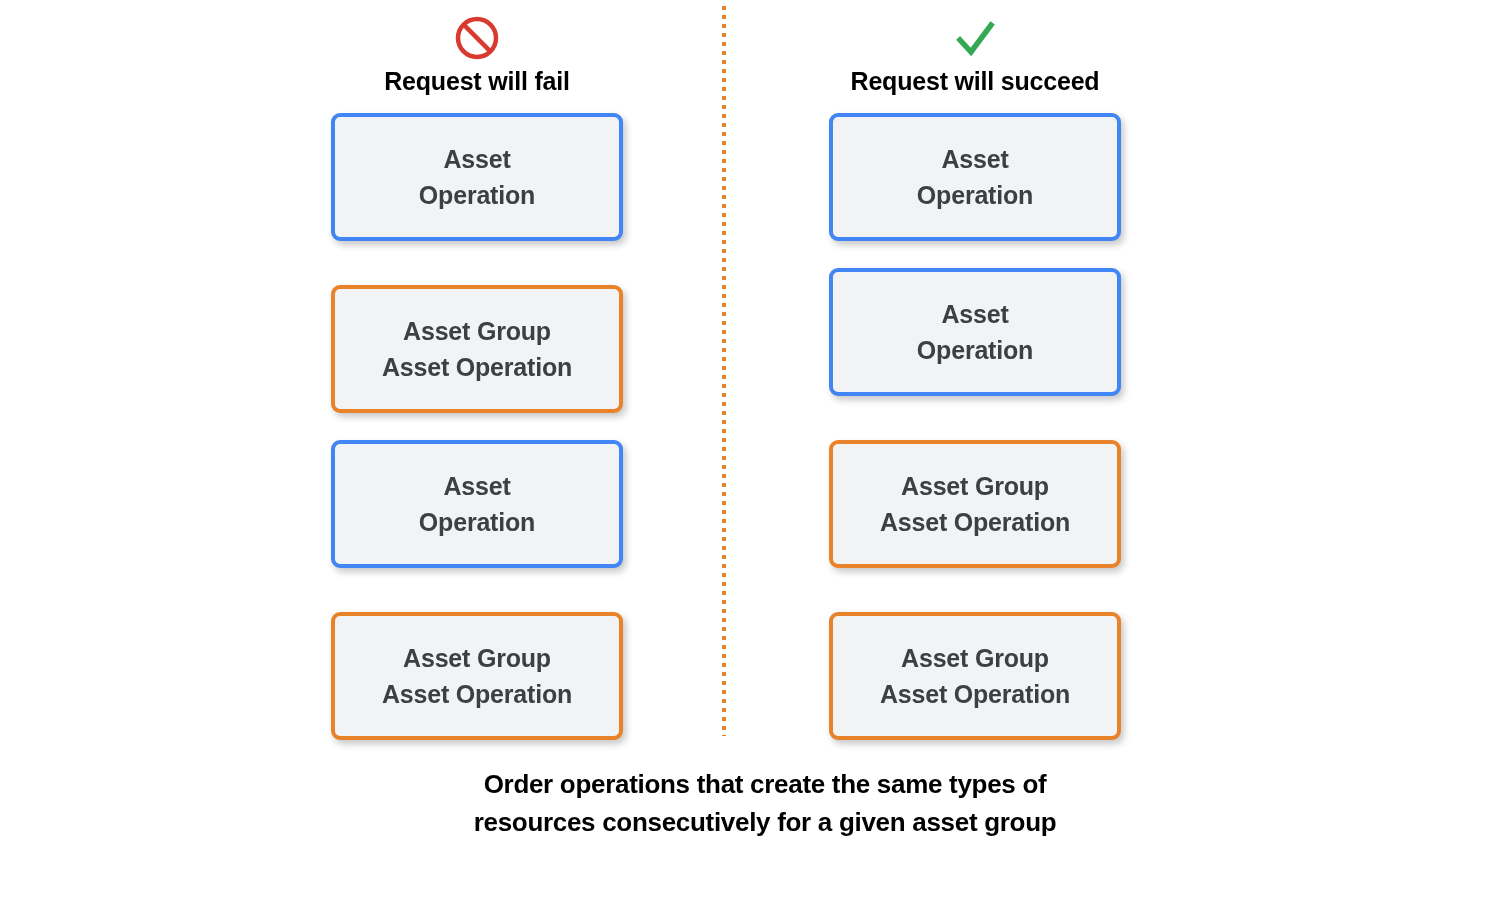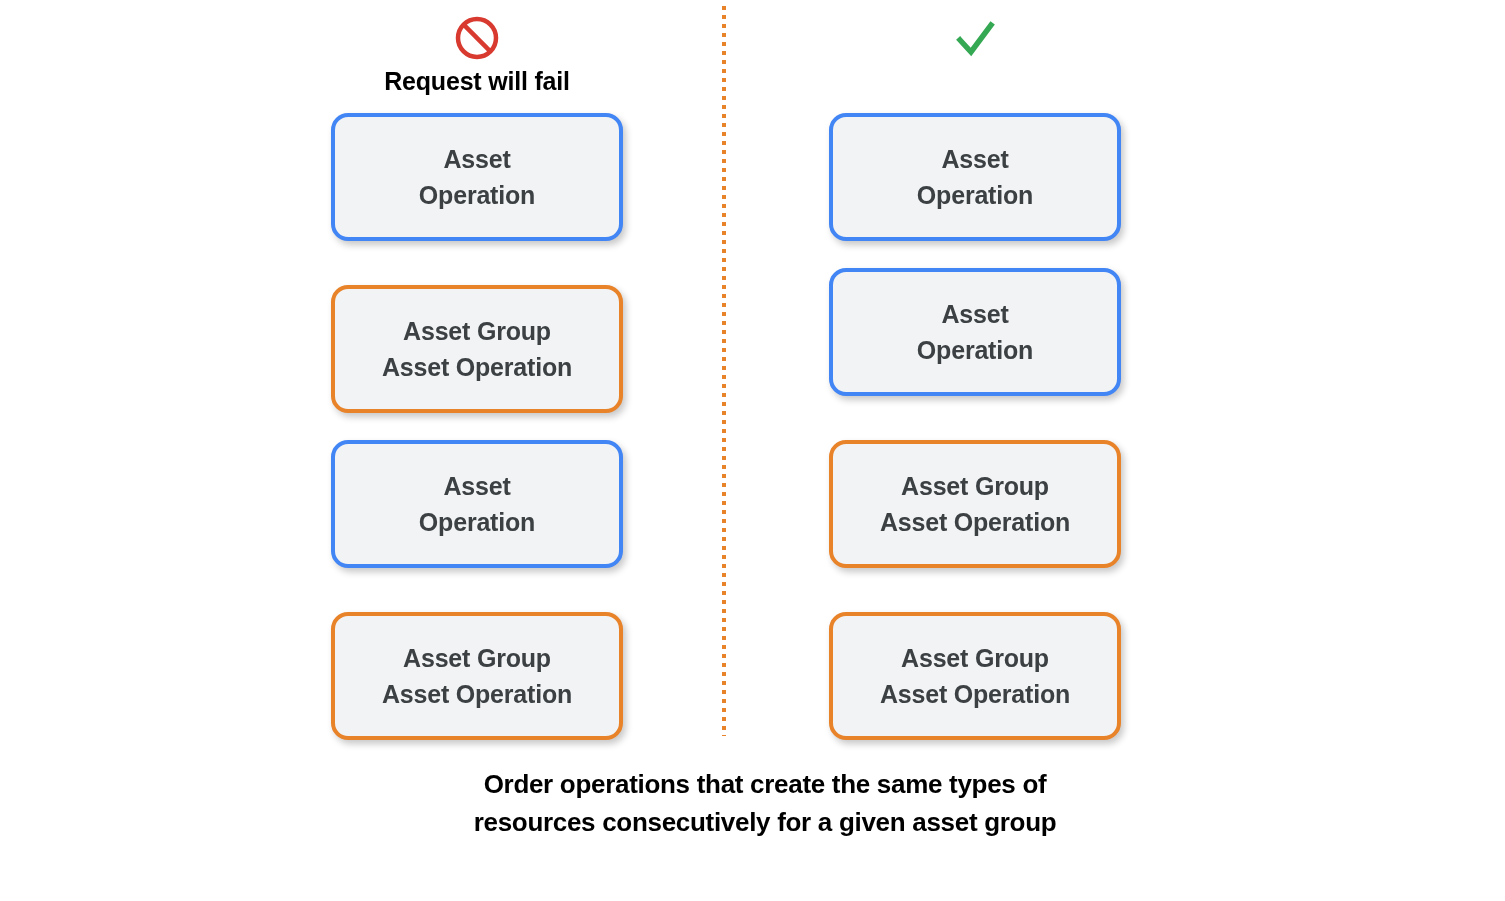--- a/index.html
+++ b/index.html
@@ -78,21 +78,21 @@
     top: 113px;
     left: 0;
     width: 292px;
   }
   .op-box {
     position: relative;
     box-sizing: border-box;
     width: 292px;
     height: 128px;
     margin-bottom: 27px;
-    border-radius: 17px;
+    border-radius: 9px;
     border: 4px solid #4285F4;
     background: #F1F3F4;
     box-shadow: 3px 4px 7px rgba(0,0,0,0.22);
     display: flex;
     align-items: center;
     justify-content: center;
     text-align: center;
   }
   .op-box.orange { border-color: #E8832A; margin-top: 44px; }
 
@@ -161,20 +161,21 @@
 
     </div>
   </div>
 
   <div class="column right">
 
     <div class="col-header">
       <svg class="status-icon" viewBox="0 0 48 48">
         <polyline points="9,26 20,38 40,11" fill="none" stroke="#34A853" stroke-width="5.5" stroke-linecap="square" stroke-linejoin="miter"></polyline>
       </svg>
+      <div class="col-title">Request will succeed</div>
     </div>
 
     <div class="box-stack">
 
       <div class="op-box">
         <span class="op-label">Asset
 Operation</span>
       </div>
 
       <div class="op-box">

